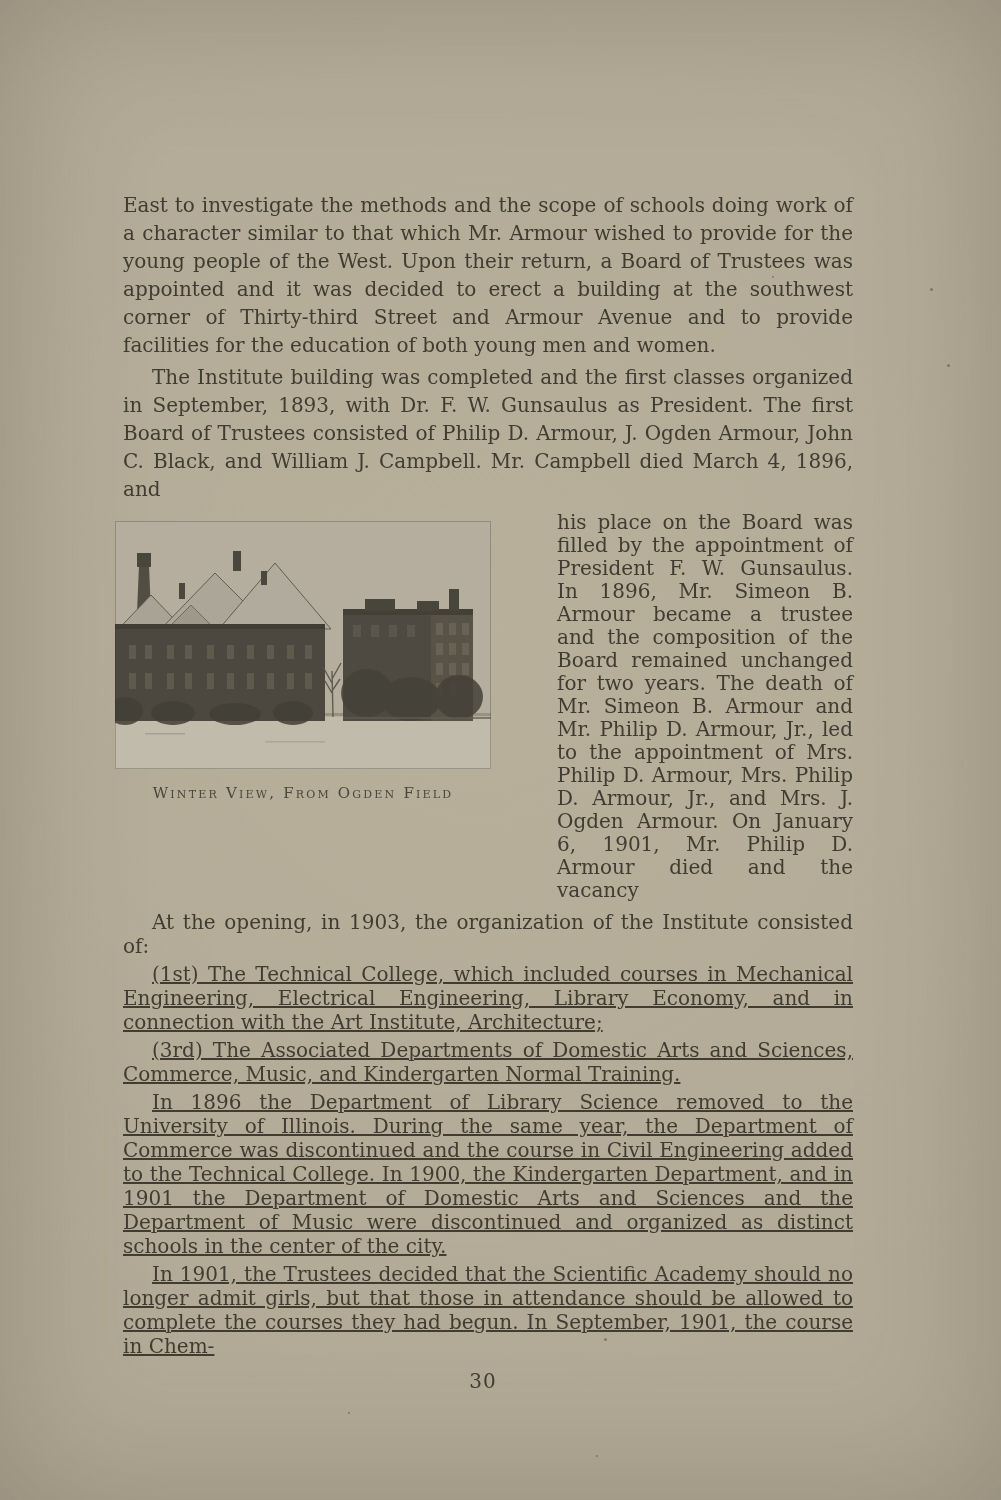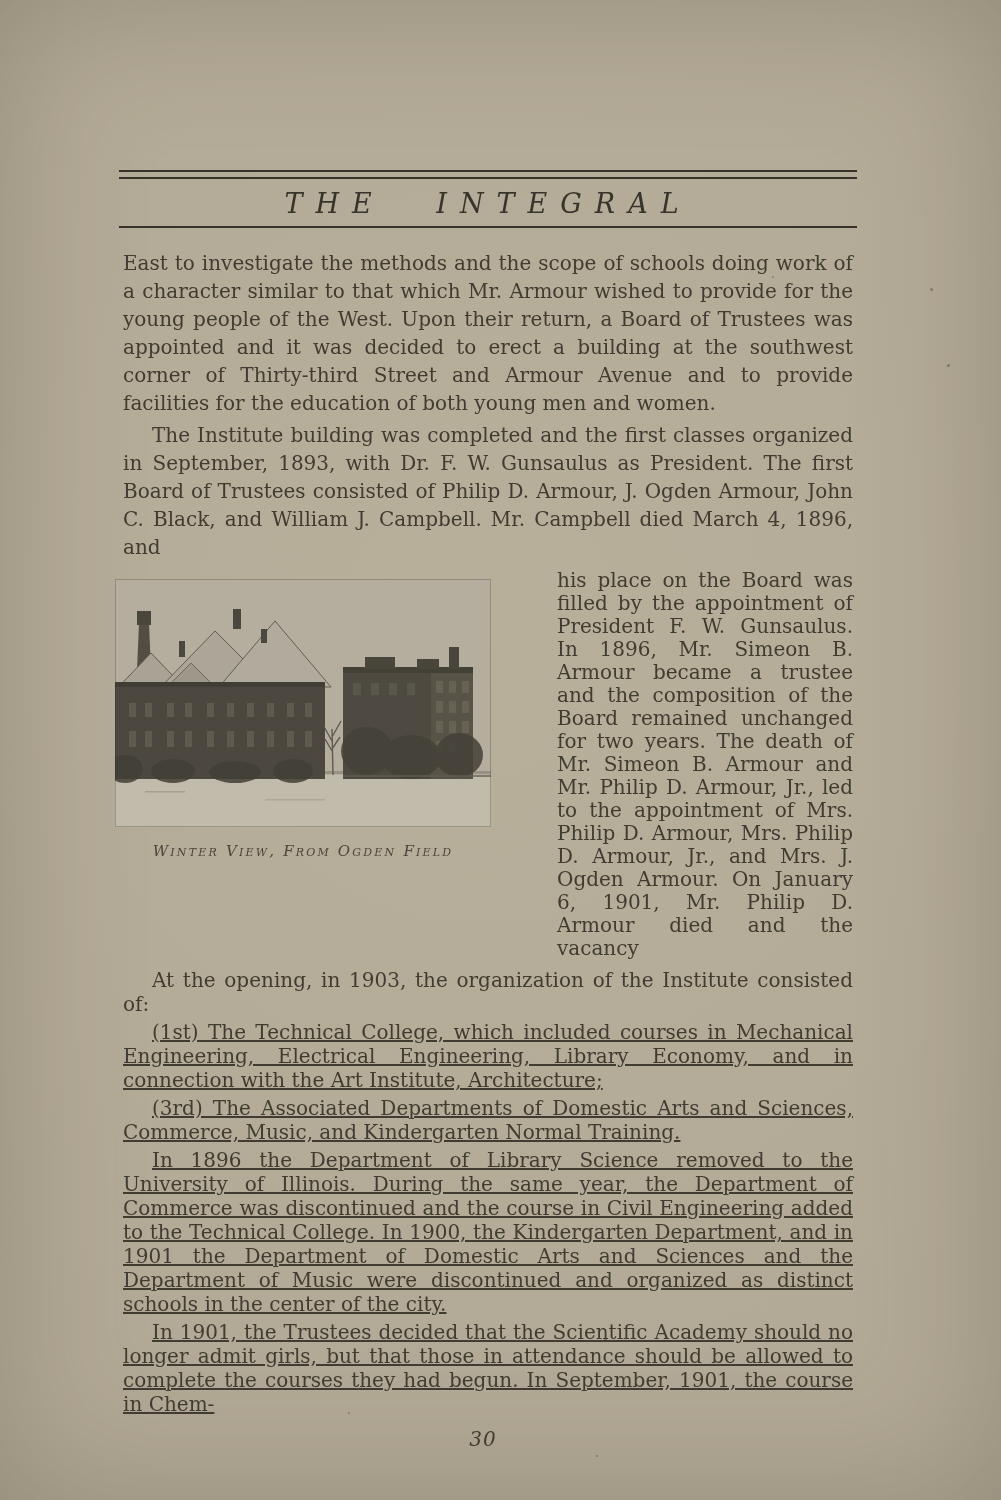--- a/index.html
+++ b/index.html
@@ -70,62 +70,55 @@
     width:376px;height:248px;
     display:block;
   }
   figcaption.photo-caption{
     margin-top:15px;
     text-align:center;
     font-variant:small-caps;
     font-size:15px;
     letter-spacing:2.2px;
     color:#4a463b;
-    font-style:italic;
   }
   .wrap-col{
     margin-left:auto;
     width:304px;
     flex:0 0 304px;
   }
   .wrap-col p.body-para{
     line-height:23px;
   }
   
   .lower p.body-para{line-height:24px;}
   .lower p.body-para + p.body-para{margin-top:3px;text-decoration:underline;}
   .page-number{
     margin-top:11px;
     text-align:center;
-    font-style:italic;
     font-size:20px;
     letter-spacing:1px;
     padding-right:10px;
   }
 </style>
 </head>
 <body>
 
 <div class="page">
 
   <div class="speck" style="left:930px;top:288px;width:3px;height:3px;"></div>
   <div class="speck" style="left:772px;top:276px;width:2px;height:2px;"></div>
   <div class="speck" style="left:947px;top:364px;width:3px;height:3px;"></div>
   <div class="speck" style="left:837px;top:522px;width:2px;height:2px;"></div>
   <div class="speck" style="left:604px;top:1338px;width:3px;height:3px;"></div>
   <div class="speck" style="left:348px;top:1412px;width:2px;height:2px;"></div>
   <div class="speck" style="left:596px;top:1455px;width:2px;height:2px;"></div>
 
   <div class="content">
 
-    <header>
-      <div class="rule-double"></div>
-      <h1 class="masthead-title">THE INTEGRAL</h1>
-      <div class="rule-single"></div>
-    </header>
 
     <main class="body-text">
 
       <p class="body-para">East to investigate the methods and the scope of schools doing work of a character similar to that which Mr. Armour wished to provide for the young people of the West. Upon their return, a Board of Trustees was appointed and it was decided to erect a building at the southwest corner of Thirty-third Street and Armour Avenue and to provide facilities for the education of both young men and women.</p>
 
       <p class="body-para indent">The Institute building was completed and the first classes organized in September, 1893, with Dr. F. W. Gunsaulus as President. The first Board of Trustees consisted of Philip D. Armour, J. Ogden Armour, John C. Black, and William J. Campbell. Mr. Campbell died March 4, 1896, and</p>
 
       <div class="photo-row">
         <figure class="photo-figure">
           <svg class="photo-frame" viewBox="0 0 376 248" preserveAspectRatio="none" aria-hidden="true">

